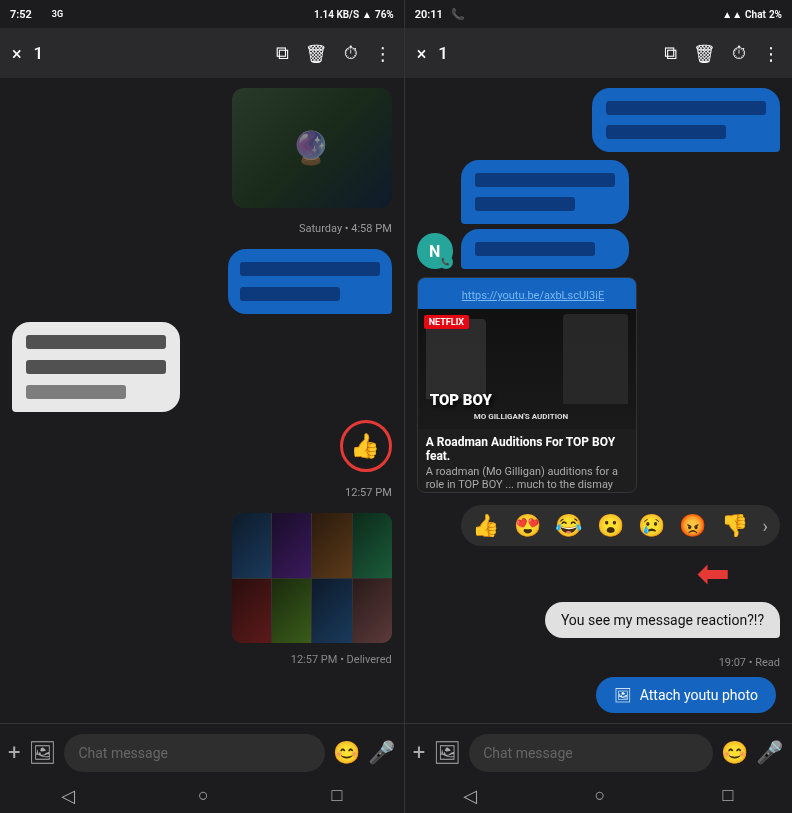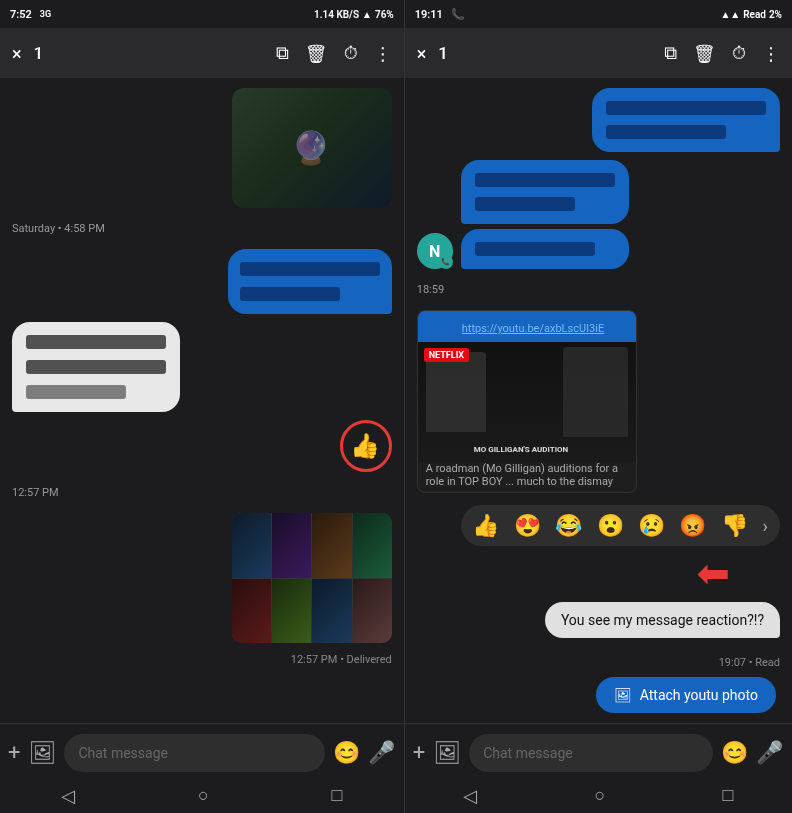--- a/index.html
+++ b/index.html
@@ -83,21 +83,21 @@
     .chat-area {
       flex: 1;
       overflow-y: auto;
       padding: 10px 12px;
       display: flex;
       flex-direction: column;
       gap: 8px;
     }
 
     .timestamp-label {
-      text-align: left;
+      text-align: right;
       color: #999;
       font-size: 11px;
       margin: 6px 0;
     }
 
     .bubble-right {
       align-self: flex-end;
       background: #1565c0;
       color: #fff;
       border-radius: 18px 18px 4px 18px;
@@ -363,21 +363,21 @@
     }
   </style>
 </head>
 <body>
 
 <div class="left-panel">
 
   <div class="status-bar">
     <div class="status-bar-left">
       <span>7:52</span>
-      <span style="font-size:9px; margin-left:4px;">3G</span>
+      <span style="font-size:9px; margin-left:16px;">3G</span>
     </div>
     <div class="status-bar-right">
       <span>1.14 KB/S</span>
       <span>▲</span>
       <span>76%</span>
     </div>
   </div>
 
   <div class="top-bar">
     <span class="top-bar-icon">×</span>
@@ -451,26 +451,26 @@
     <span class="nav-btn">◁</span>
     <span class="nav-btn">○</span>
     <span class="nav-btn">□</span>
   </div>
 </div>
 
 <div class="right-panel">
 
   <div class="status-bar">
     <div class="status-bar-left">
-      <span>19:11</span>
+      <span>20:11</span>
       <span style="margin-left:4px;">📞</span>
     </div>
     <div class="status-bar-right">
       <span>▲▲</span>
-      <span>Read</span>
+      <span>Chat</span>
       <span>2%</span>
     </div>
   </div>
 
   <div class="top-bar">
     <span class="top-bar-icon">×</span>
     <span class="top-bar-count">1</span>
     <div class="top-bar-actions">
       <span>⧉</span>
       <span>🗑</span>
@@ -503,39 +503,40 @@
           </div>
         </div>
         <div style="background:#1565c0; border-radius:18px 18px 18px 4px; padding:10px 14px;">
           <div style="display:flex; flex-direction:column; gap:4px;">
             <div class="redacted-bar" style="background:#0d3a7c; width:120px;"></div>
           </div>
         </div>
       </div>
     </div>
 
-    <div class="timestamp-label">18:59</div>
 
     <div class="youtube-card" style="align-self:flex-start; margin-left:0px;">
       <div style="background:#1565c0; padding:6px 10px;">
         <span style="color:#7ab8f5; font-size:11px; text-decoration:underline;padding-left:34px;">https://youtu.be/axbLscUI3iE</span>
       </div>
       <div class="youtube-thumb">
 
         <div style="width:100%; height:100%; background:linear-gradient(180deg, #111 0%, #1a1a1a 100%); position:relative; display:flex; align-items:flex-end;">
 
           <div style="position:absolute; left:8px; top:10px; width:60px; height:80px; background:#333; border-radius:4px 4px 0 0; opacity:0.8;"></div>
 
           <div style="position:absolute; right:8px; top:5px; width:65px; height:90px; background:#2a2a2a; border-radius:4px 4px 0 0; opacity:0.9;"></div>
           <div class="netflix-badge">NETFLIX</div>
           <div style="padding:0 0 4px 4px; z-index:1;">
+            <div class="top-boy-title">TOP BOY</div>
             <div class="top-boy-subtitle" style="color: rgb(221, 221, 221); font-size: 8px; font-weight: 700; padding: 0px 8px 4px; text-transform: uppercase; display: block;">MO GILLIGAN'S AUDITION</div>
           </div>
         </div>
       </div>
+      <div class="youtube-desc-title">A Roadman Auditions For TOP BOY feat.</div>
       <div class="youtube-desc-text">A roadman (Mo Gilligan) auditions for a role in TOP BOY ... much to the dismay</div>
     </div>
 
     <div class="emoji-reaction-bar">
       <span>👍</span>
       <span>😍</span>
       <span>😂</span>
       <span>😮</span>
       <span>😢</span>
       <span>😡</span>

